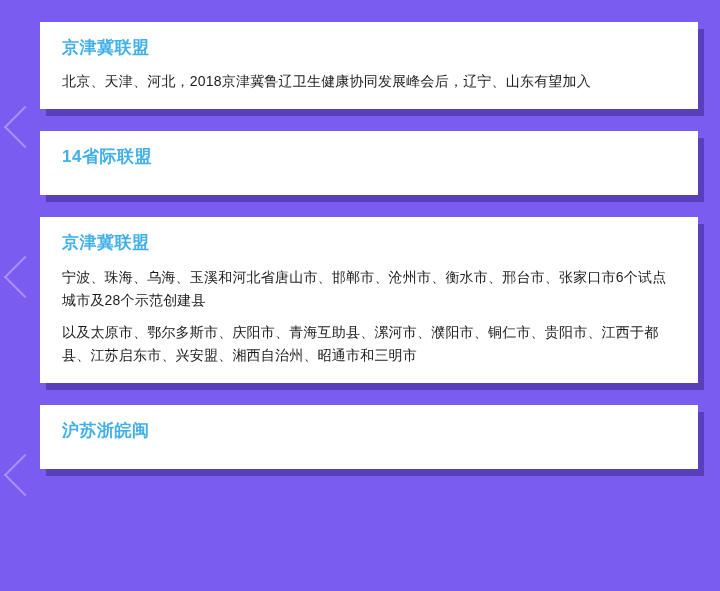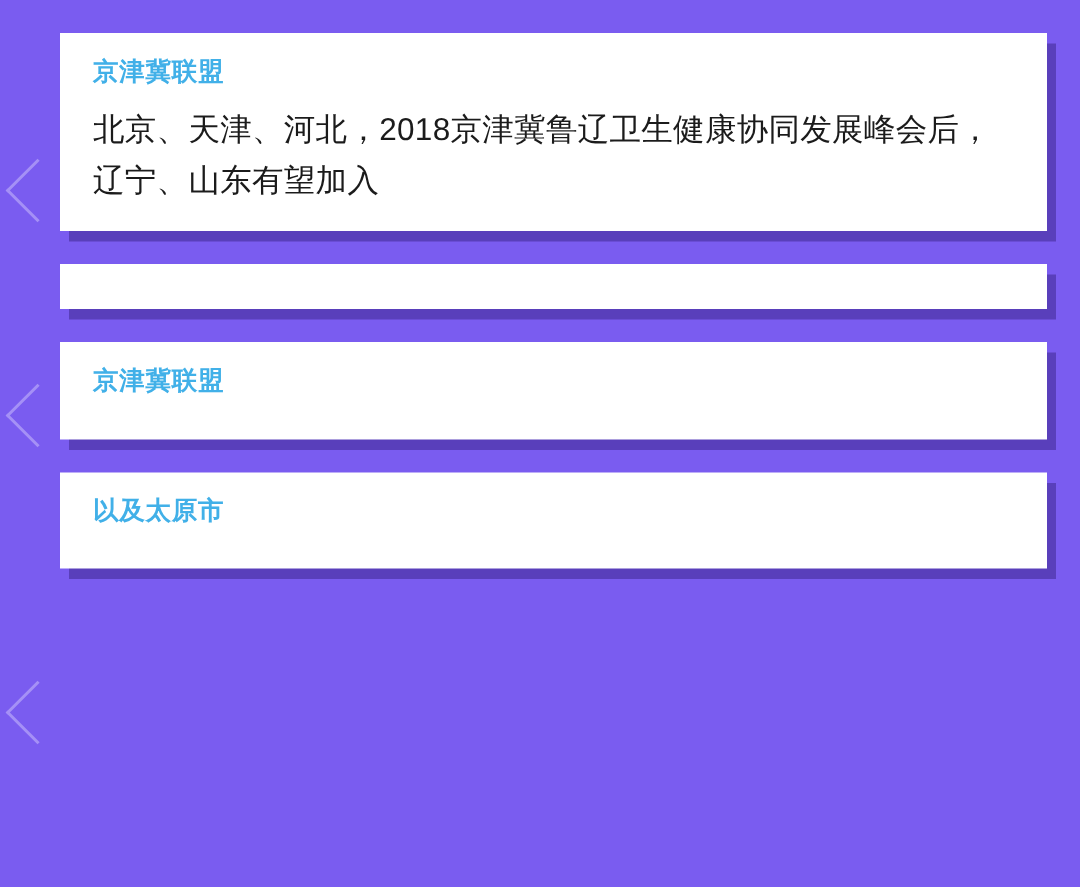--- a/index.html
+++ b/index.html
@@ -49,21 +49,21 @@
   .card-title {
     color: #41b0e8;
     font-weight: bold;
     font-size: 17px;
     letter-spacing: .5px;
     margin: 2px 0 12px 0;
     line-height: 1.2;
   }
   .card-body p {
     margin: 0 0 10px 0;
-    font-size: 21px;
+    font-size: 14px;
     color: #1b1b1b;
     line-height: 1.62;
     letter-spacing: .2px;
   }
   .card-body p:last-child {
     margin-bottom: 0;
   }
   .c1 { margin-top: 8px; }
   .c4 { margin-bottom: 6px; }
 </style>
@@ -77,25 +77,28 @@
   <div class="notch n3"></div>
 
   <div class="card c1">
     <div class="card-title">京津冀联盟</div>
     <div class="card-body">
       <p>北京、天津、河北，2018京津冀鲁辽卫生健康协同发展峰会后，辽宁、山东有望加入</p>
     </div>
   </div>
 
   <div class="card c2">
+    <div class="card-title">14省际联盟</div>
   </div>
 
   <div class="card c3">
     <div class="card-title">京津冀联盟</div>
     <div class="card-body">
+      <p>宁波、珠海、乌海、玉溪和河北省唐山市、邯郸市、沧州市、衡水市、邢台市、张家口市6个试点城市及28个示范创建县</p>
+      <p>以及太原市、鄂尔多斯市、庆阳市、青海互助县、漯河市、濮阳市、铜仁市、贵阳市、江西于都县、江苏启东市、兴安盟、湘西自治州、昭通市和三明市</p>
     </div>
   </div>
 
   <div class="card c4">
-    <div class="card-title">以及太原市</div>
+    <div class="card-title">沪苏浙皖闽</div>
   </div>
 
 </div>
 
 </body></html>

